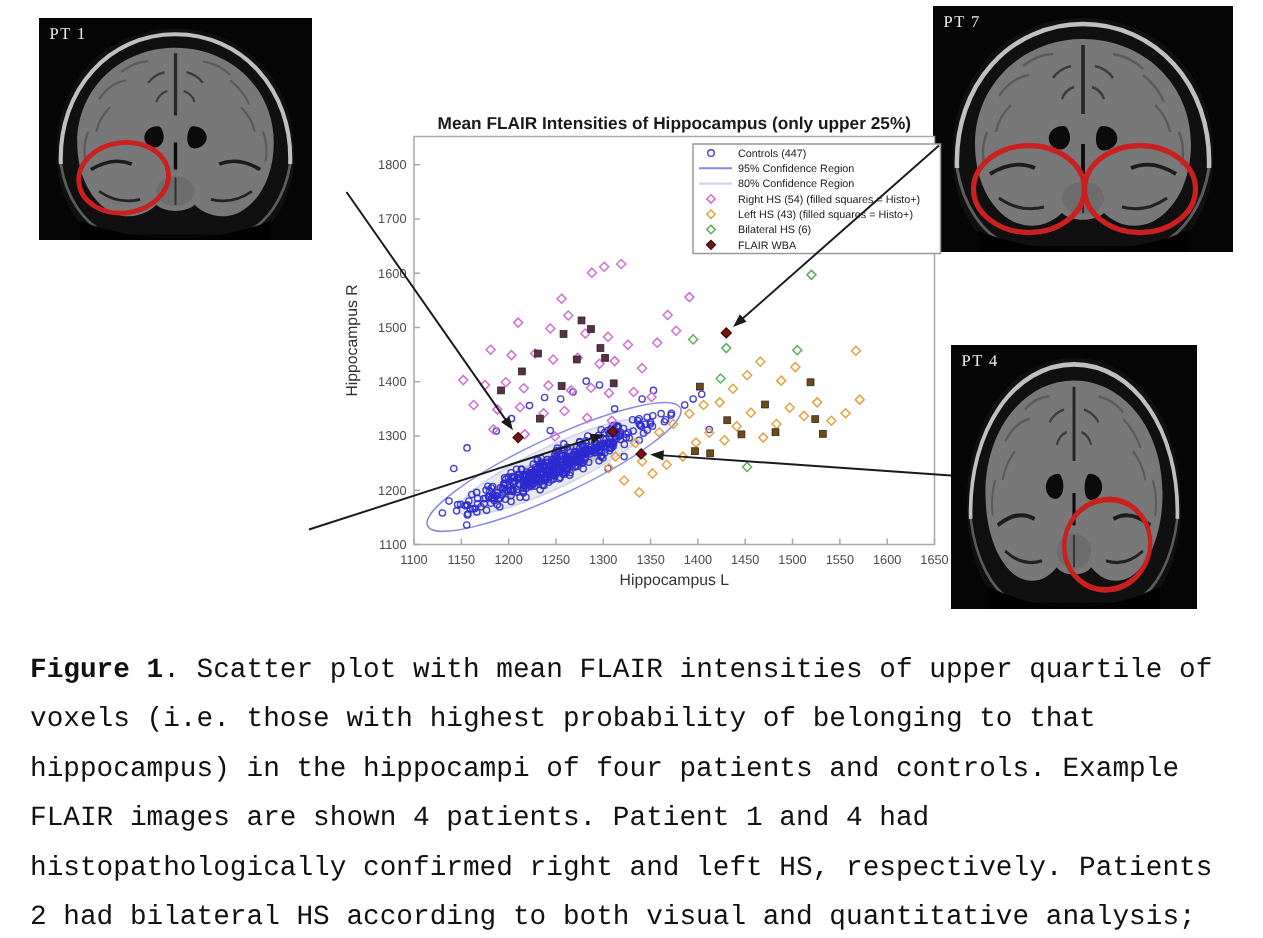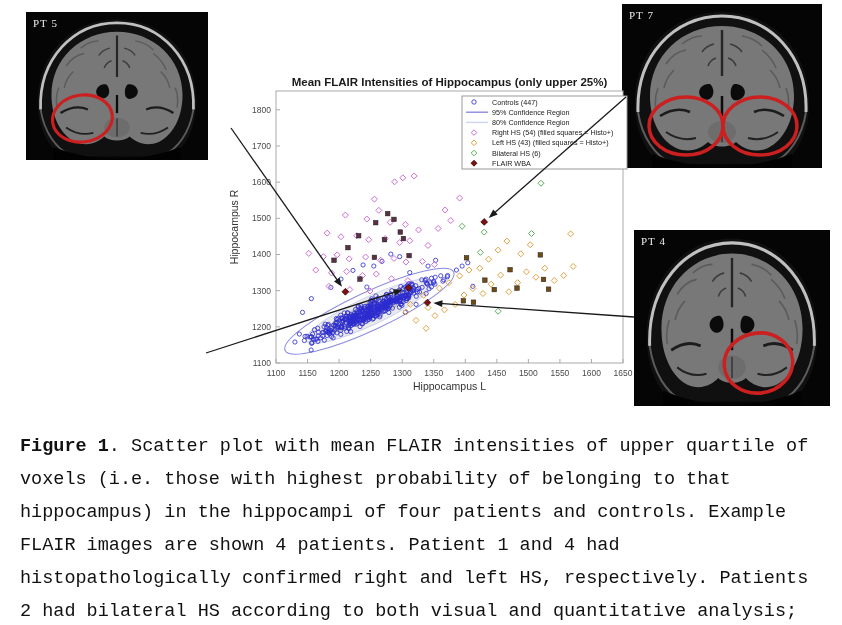--- a/index.html
+++ b/index.html
@@ -46,36 +46,36 @@
     </defs>
   </svg>
 
   <div class="mri" id="mri-pt1" style="left:26px;top:12px;width:182px;height:148px">
     <svg class="mri-svg" viewBox="0 0 200 164" preserveAspectRatio="none">
       <use href="#coronal-brain"></use>
         <g class="lesion-layer">
           <ellipse cx="62" cy="118" rx="33" ry="26" transform="rotate(-8 62 118)" fill="none" stroke="#cc1f1f" stroke-width="3.5"></ellipse>
         </g>
     </svg>
-    <span class="mri-label">PT 5</span>
+    <span class="mri-label">PT 1</span>
   </div>
 
   <div class="mri" id="mri-pt2" style="left:622px;top:4px;width:200px;height:164px">
     <svg class="mri-svg" viewBox="0 0 200 164" preserveAspectRatio="none">
       <use href="#coronal-brain"></use>
         <g class="lesion-layer">
           <ellipse cx="64" cy="122" rx="37" ry="29" transform="rotate(0 64 122)" fill="none" stroke="#cc1f1f" stroke-width="3.5"></ellipse>
           <ellipse cx="138" cy="122" rx="37" ry="29" transform="rotate(0 138 122)" fill="none" stroke="#cc1f1f" stroke-width="3.5"></ellipse>
         </g>
     </svg>
     <span class="mri-label">PT 7</span>
   </div>
 
 
-  <div class="mri" id="mri-pt4" style="left:634px;top:230px;width:196px;height:176px">
+  <div class="mri" id="mri-pt4" style="left:634px;top:230px;width:164px;height:176px">
     <svg class="mri-svg" viewBox="0 0 200 164" preserveAspectRatio="none">
       <use href="#coronal-brain"></use>
         <g class="lesion-layer">
           <ellipse cx="127" cy="124" rx="35" ry="28" transform="rotate(-5 127 124)" fill="none" stroke="#cc1f1f" stroke-width="3.5"></ellipse>
         </g>
     </svg>
     <span class="mri-label">PT 4</span>
   </div>
 
   <svg id="chart-overlay" width="842" height="625" viewBox="0 0 842 625">

